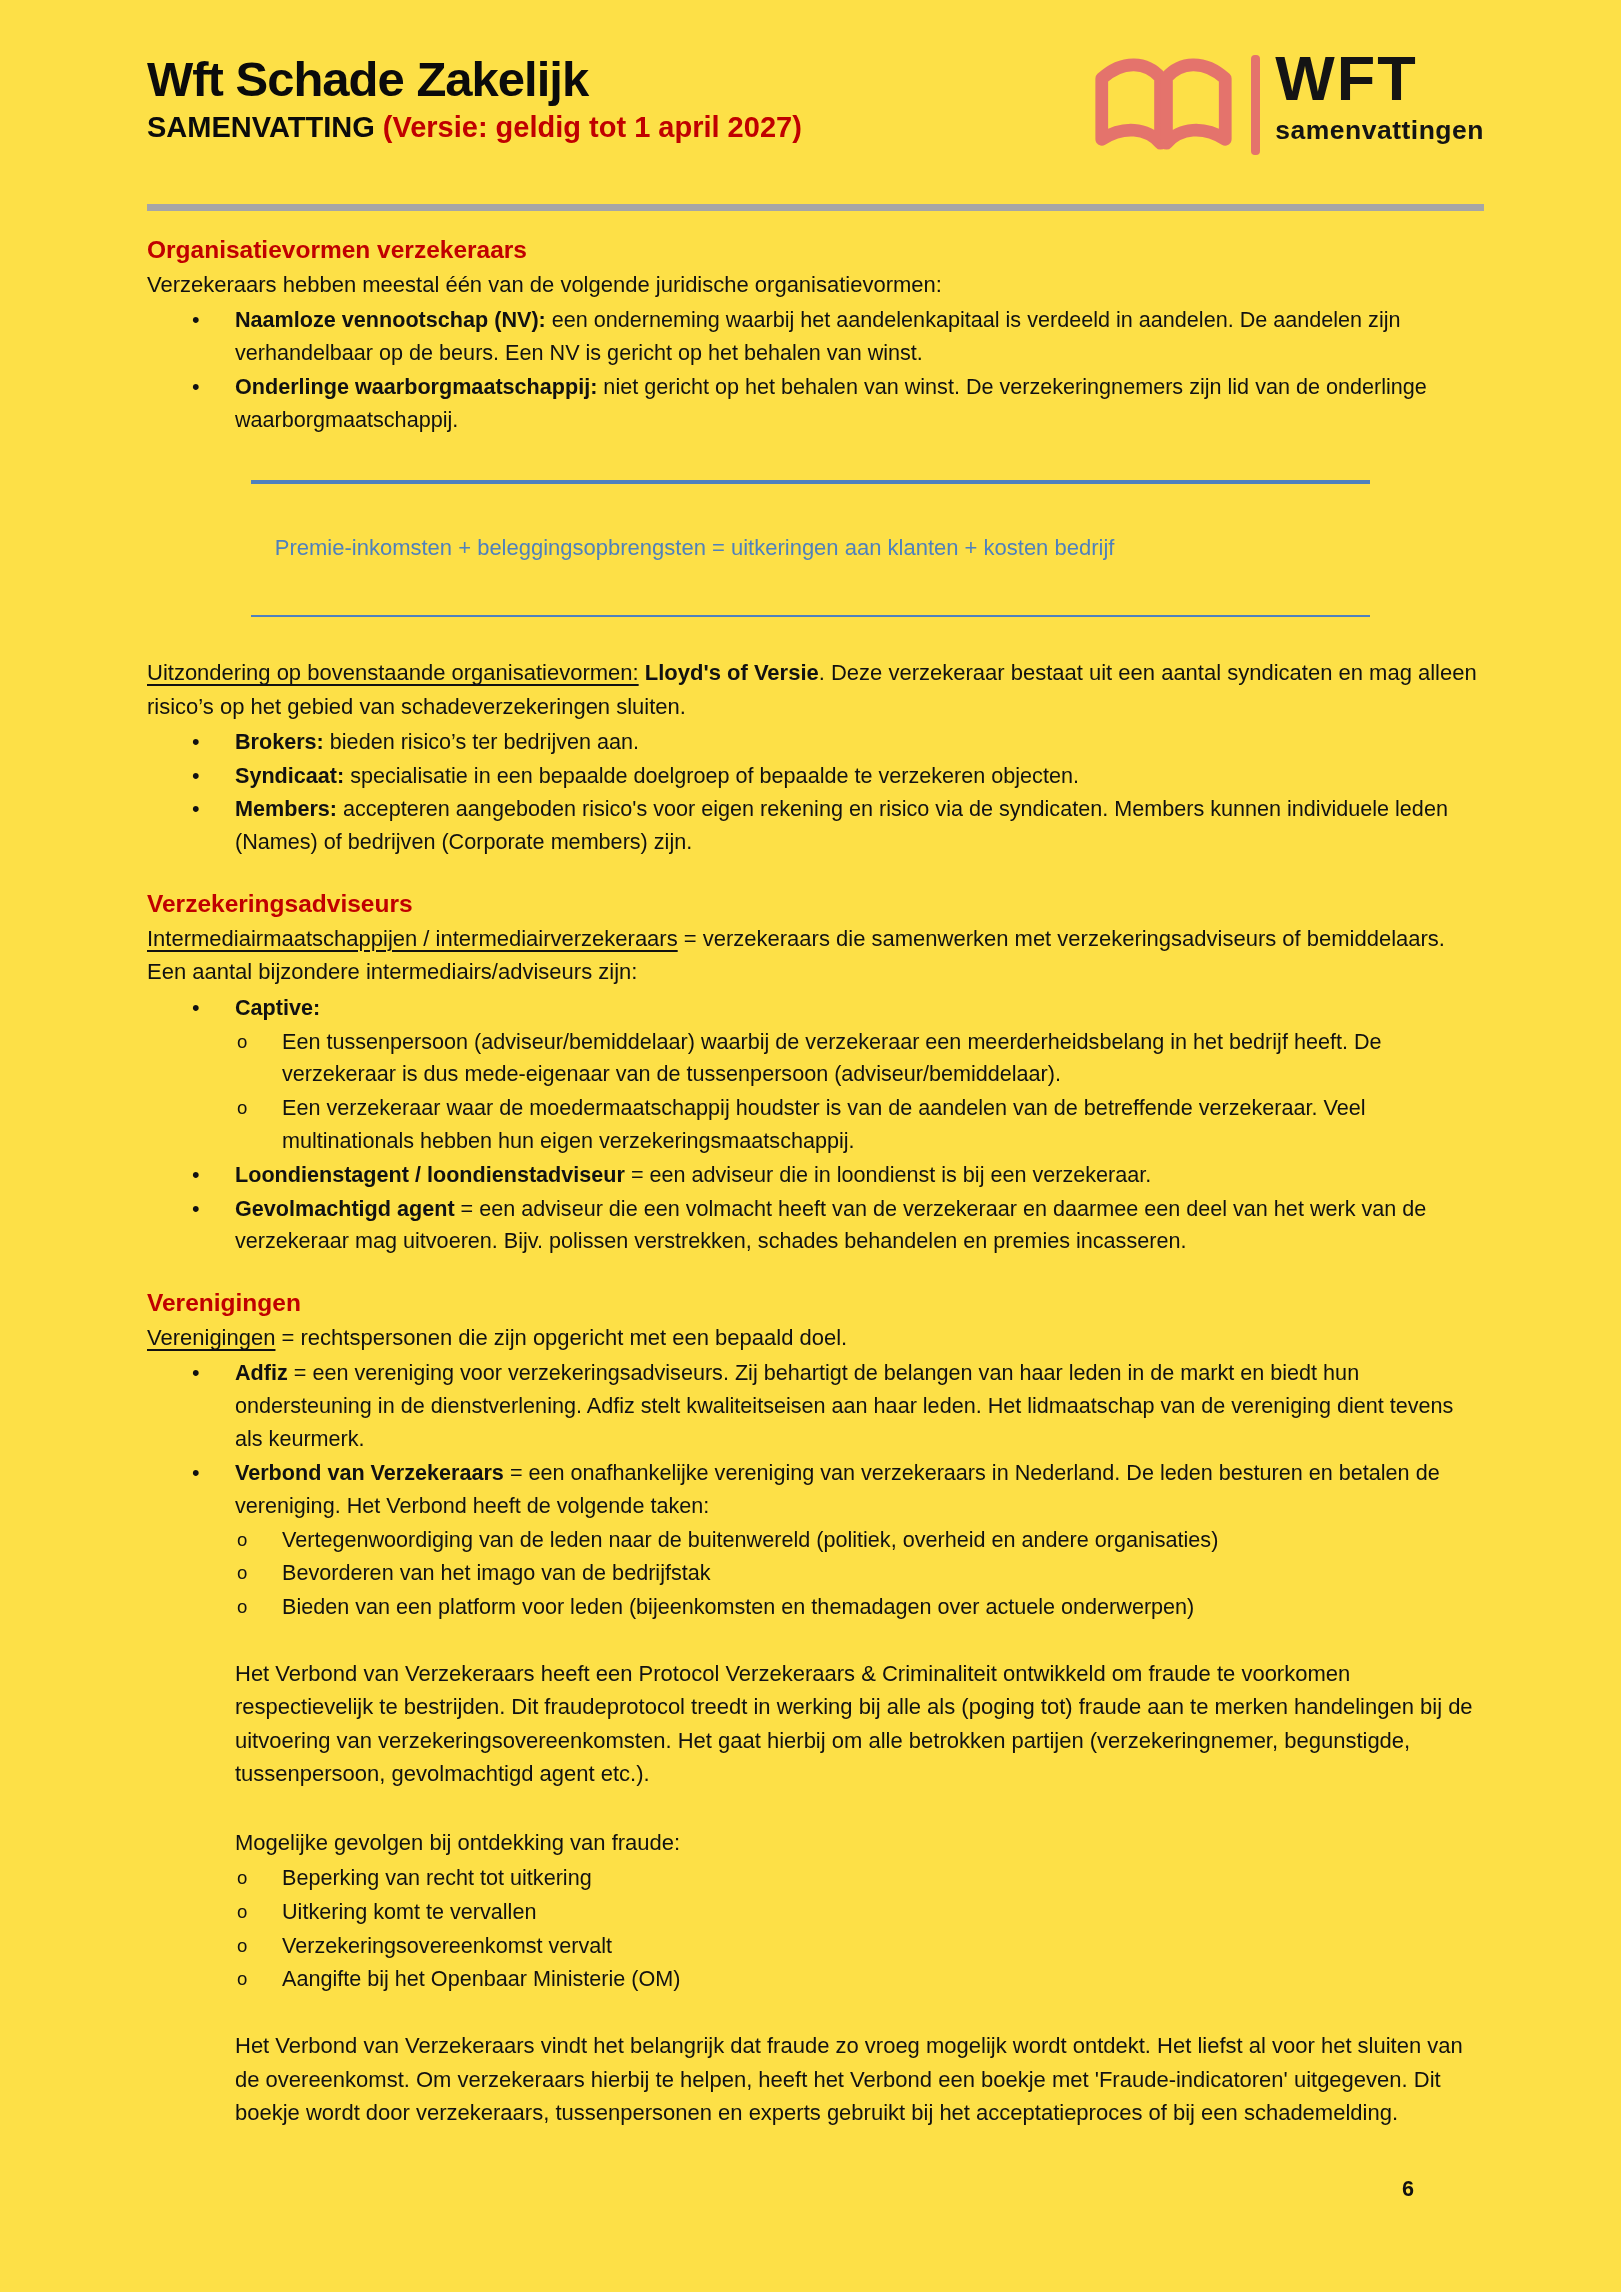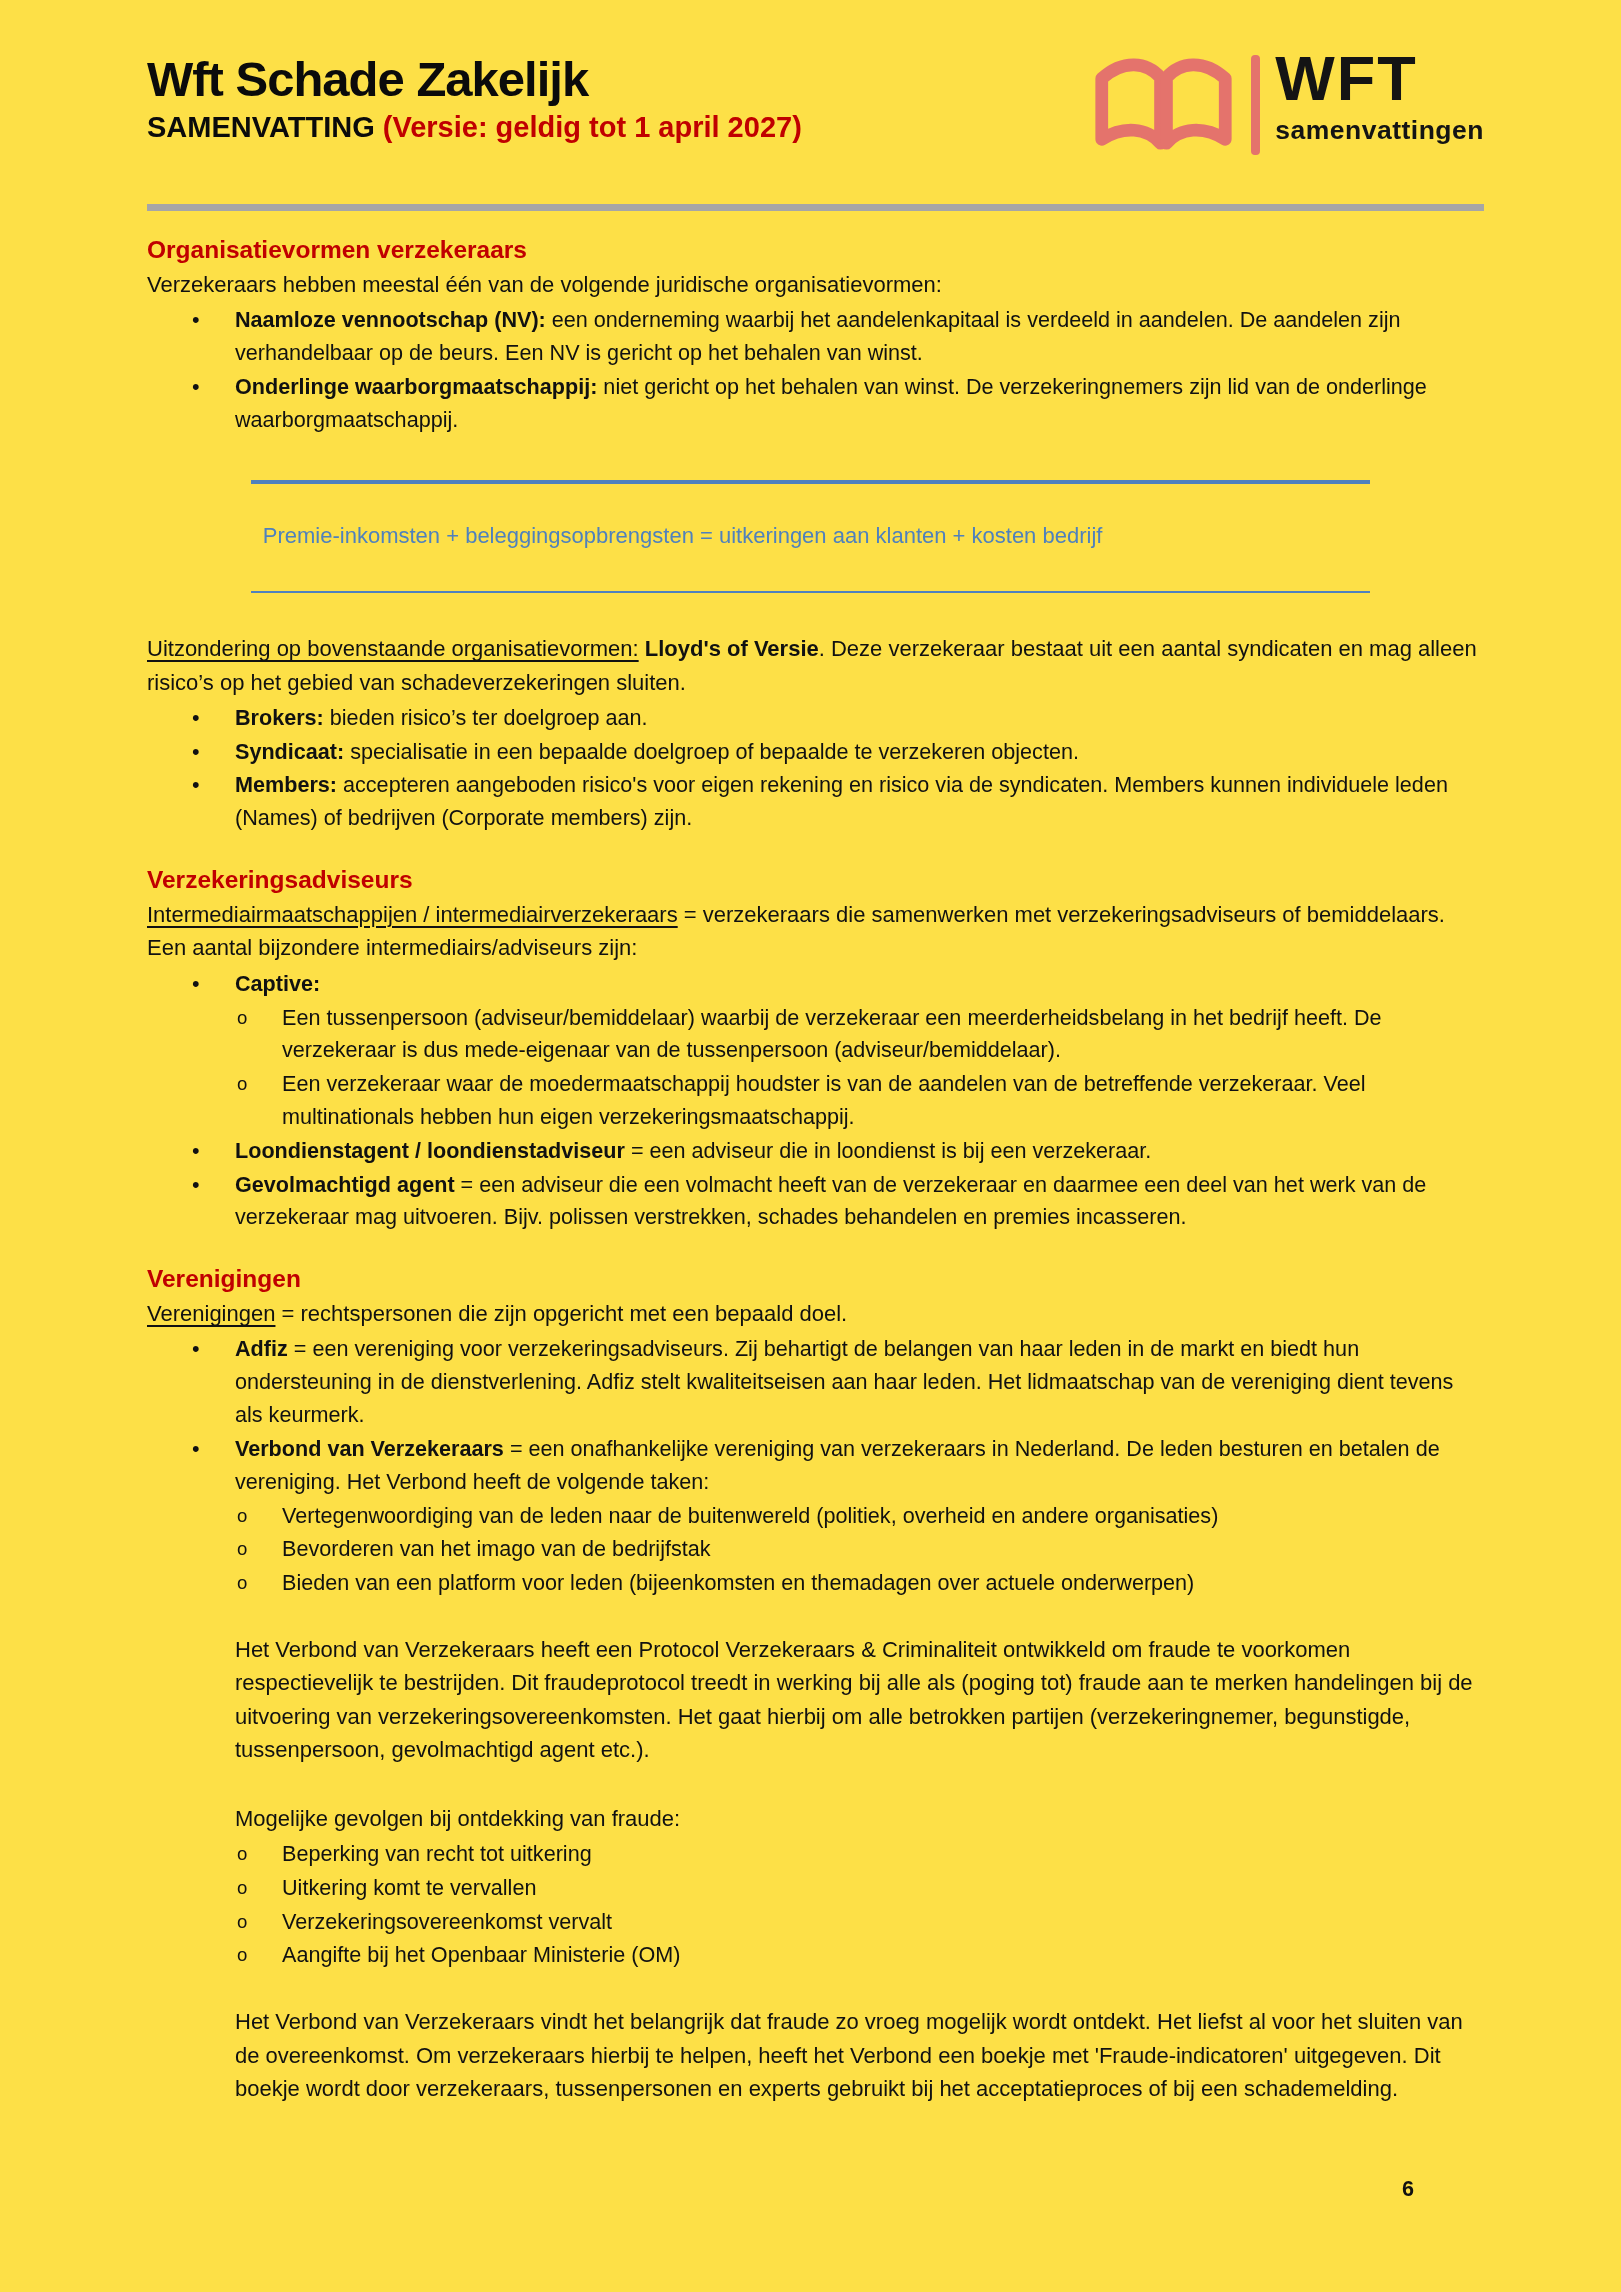--- a/index.html
+++ b/index.html
@@ -31,21 +31,21 @@
   .b1 .mk{flex:0 0 43px;}
   .b2{display:flex;padding-left:90px;font-size:21.6px;line-height:1.52;margin:1px 0;}
   .b2 .mk{flex:0 0 45px;font-size:18.6px;padding-top:2px;}
   .t{flex:1;}
   .indent1{margin-left:88px;}
   .formula{
     margin:43px 0 39px 104px;width:1119px;box-sizing:border-box;
     border-top:4.9px solid #4f81bd;border-bottom:2px solid #4f81bd;
     padding:31px 7.8px 35px;color:#4f81bd;font-size:22px;
   }
-  .formula p{color:#4f81bd;margin:4px;}
+  .formula p{color:#4f81bd;margin:16px;}
   .gap{height:32px;}
   .pagenum{position:absolute;left:1402px;top:2176px;font-size:21.6px;font-weight:bold;color:#111;}
 </style>
 </head>
 <body>
 
 <div class="page">
   <div class="content">
 
     <div class="hdr">
@@ -80,21 +80,21 @@
       <span class="t"><b>Onderlinge waarborgmaatschappij:</b><span> niet gericht op het behalen van winst. De verzekeringnemers zijn lid van de onderlinge waarborgmaatschappij.</span></span>
     </div>
 
     <div class="formula">
       <p>Premie-inkomsten + beleggingsopbrengsten = uitkeringen aan klanten + kosten bedrijf</p>
     </div>
 
     <p><span class="u">Uitzondering op bovenstaande organisatievormen:</span><b> Lloyd's of Versie</b><span>. Deze verzekeraar bestaat uit een aantal syndicaten en mag alleen risico’s op het gebied van schadeverzekeringen sluiten.</span></p>
     <div class="b1">
       <span class="mk">•</span>
-      <span class="t"><b>Brokers:</b><span> bieden risico’s ter doelgroep aan.</span></span>
+      <span class="t"><b>Brokers:</b><span> bieden risico’s ter bedrijven aan.</span></span>
     </div>
     <div class="b1">
       <span class="mk">•</span>
       <span class="t"><b>Syndicaat:</b><span> specialisatie in een bepaalde doelgroep of bepaalde te verzekeren objecten.</span></span>
     </div>
     <div class="b1">
       <span class="mk">•</span>
       <span class="t"><b>Members:</b><span> accepteren aangeboden risico's voor eigen rekening en risico via de syndicaten. Members kunnen individuele leden (Names) of bedrijven (Corporate members) zijn.</span></span>
     </div>
 

